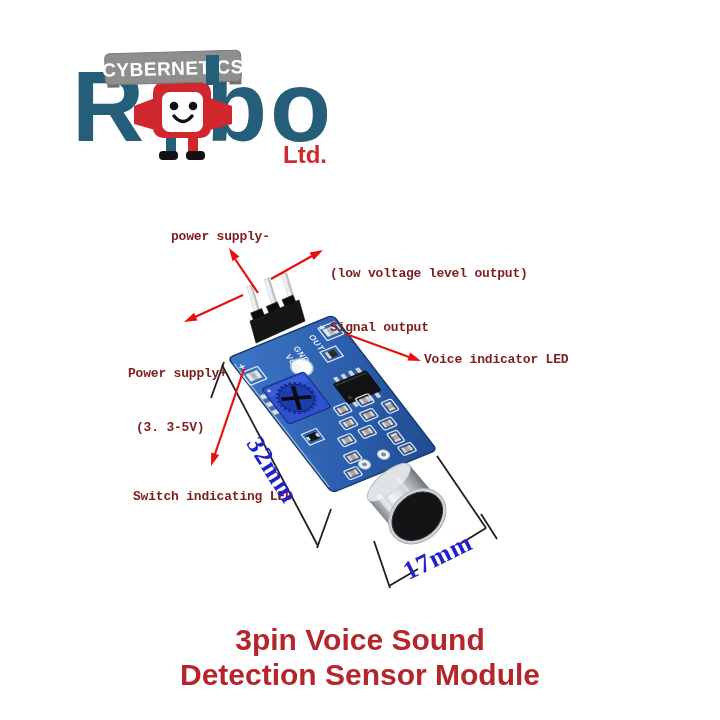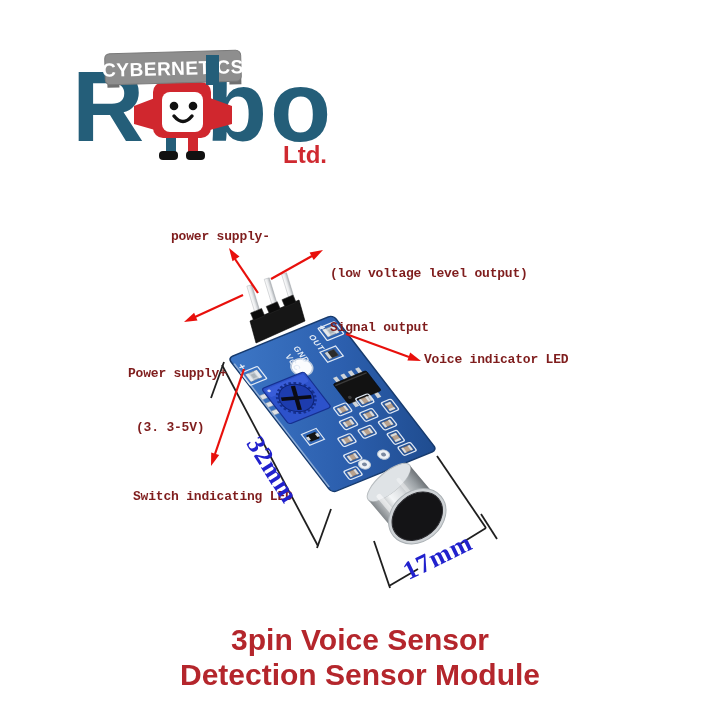--- a/index.html
+++ b/index.html
@@ -243,17 +243,17 @@
 </div>
 
 <div class="ann" style="left:424px;top:351px;">Voice indicator LED</div>
 
 <div class="ann" style="left:133px;top:488px;">Switch indicating LED</div>
 
 <div class="dim-label" id="dim-32">32mm</div>
 <div class="dim-label" id="dim-17">17mm</div>
 
 <div id="title">
-  <div>3pin Voice Sensor</div>
+  <div>3pin Voice Sound</div>
   <div>Detection Sensor Module</div>
 </div>
 
 </div>
 
 </body></html>

